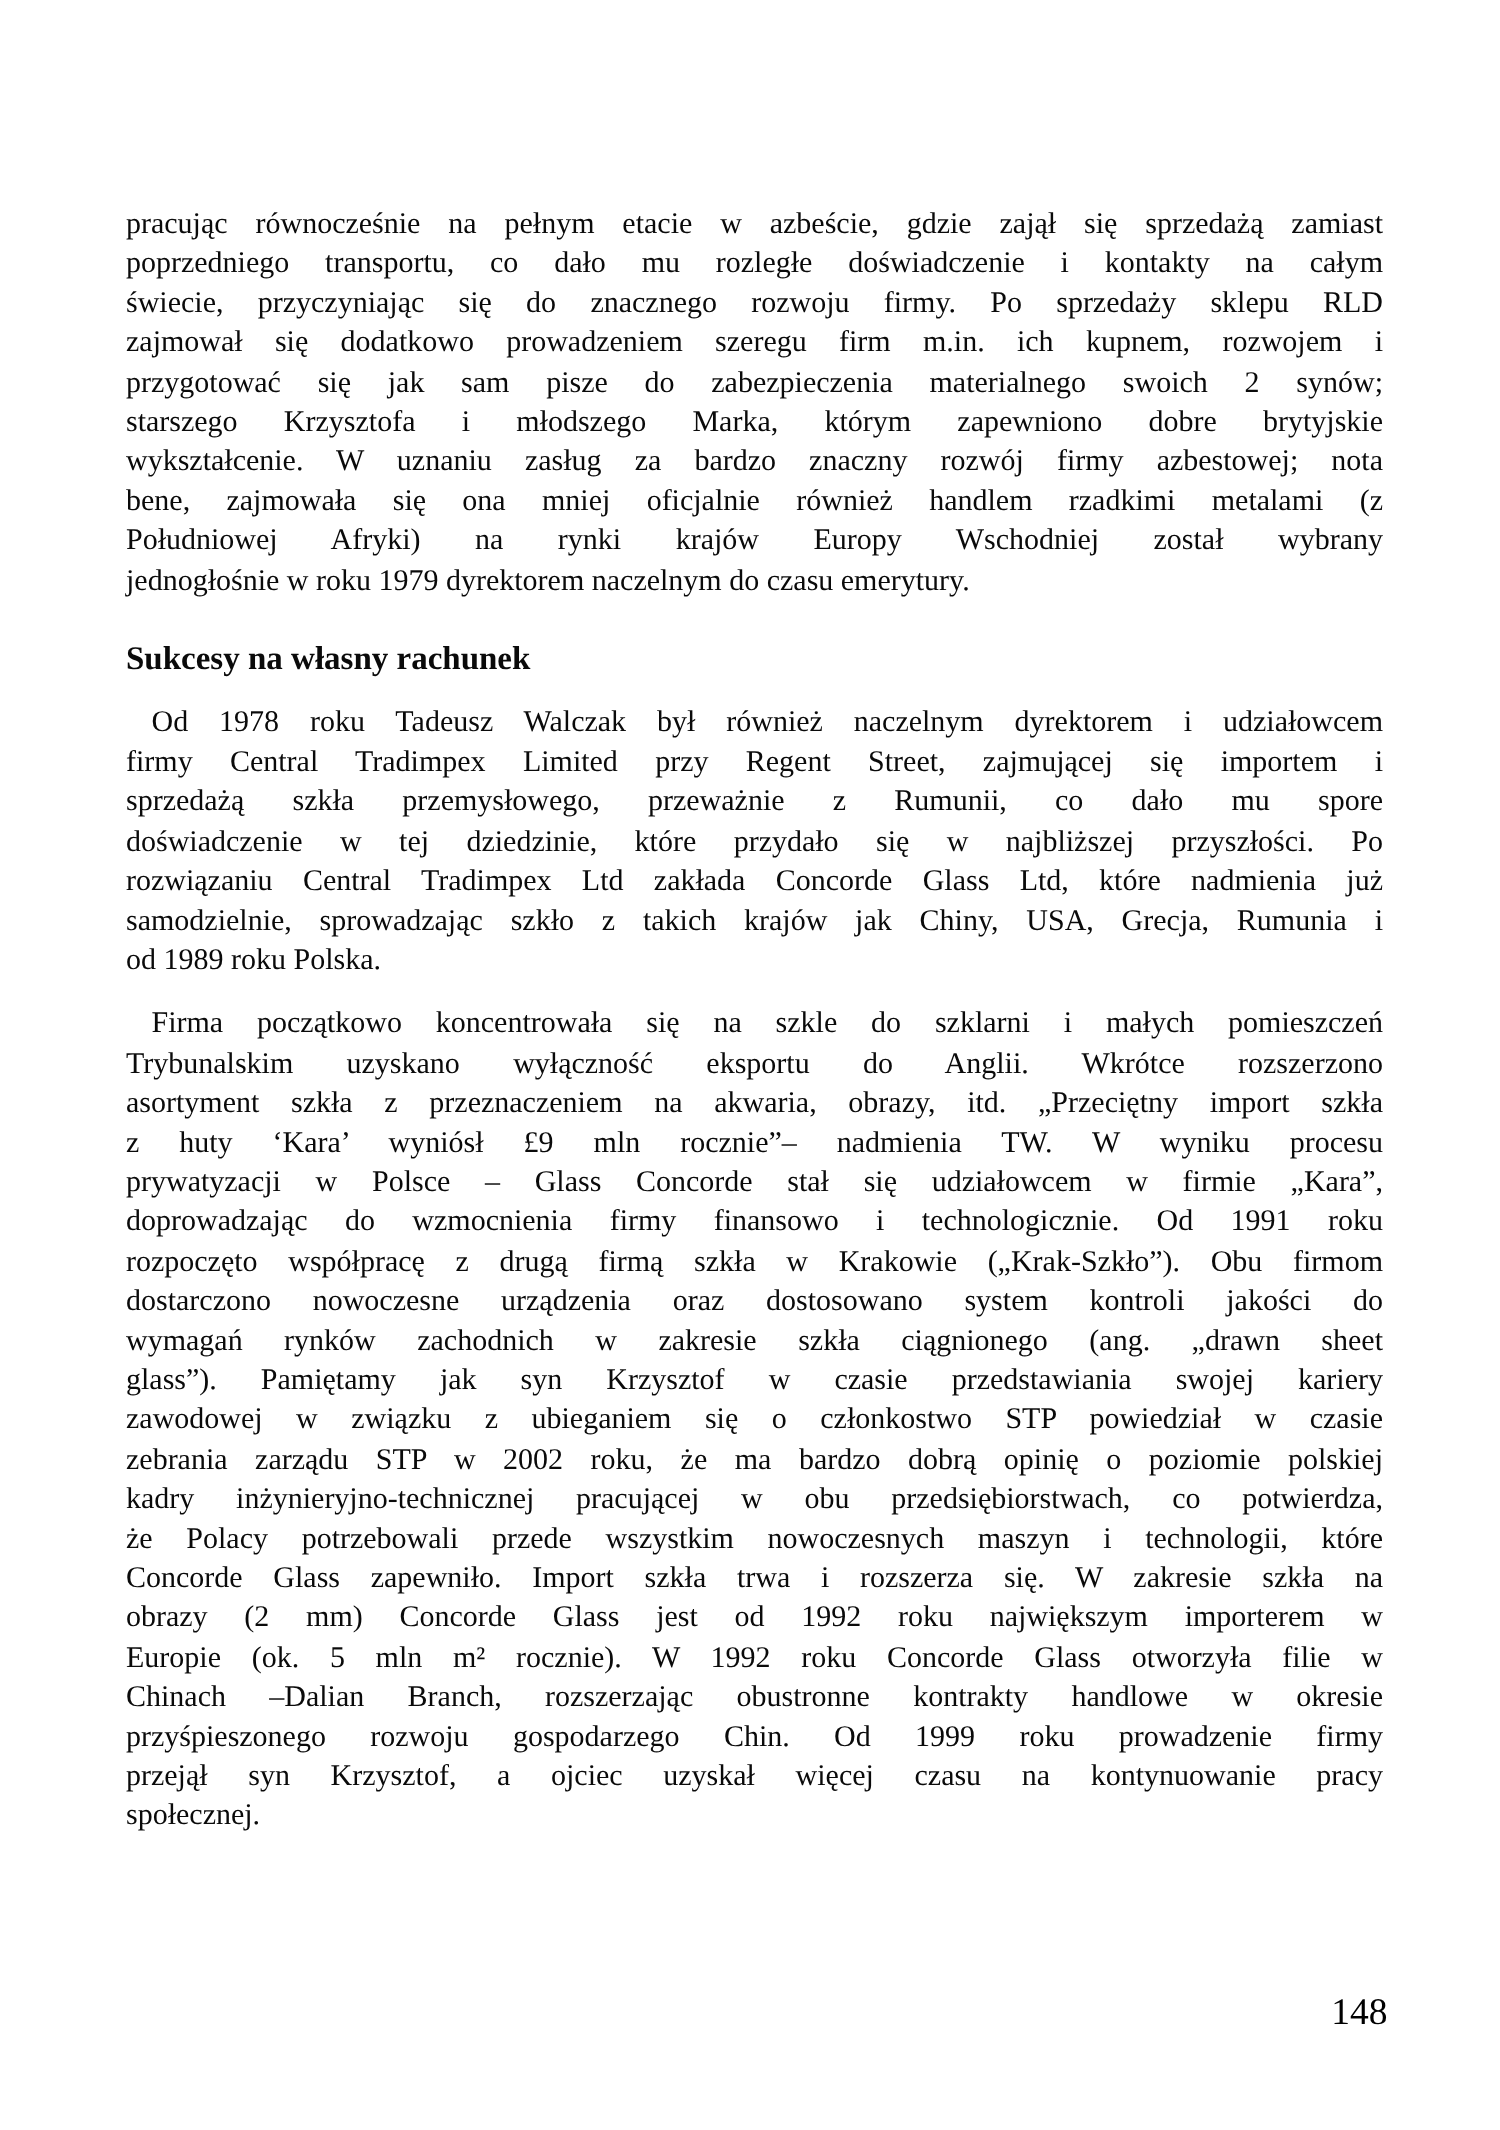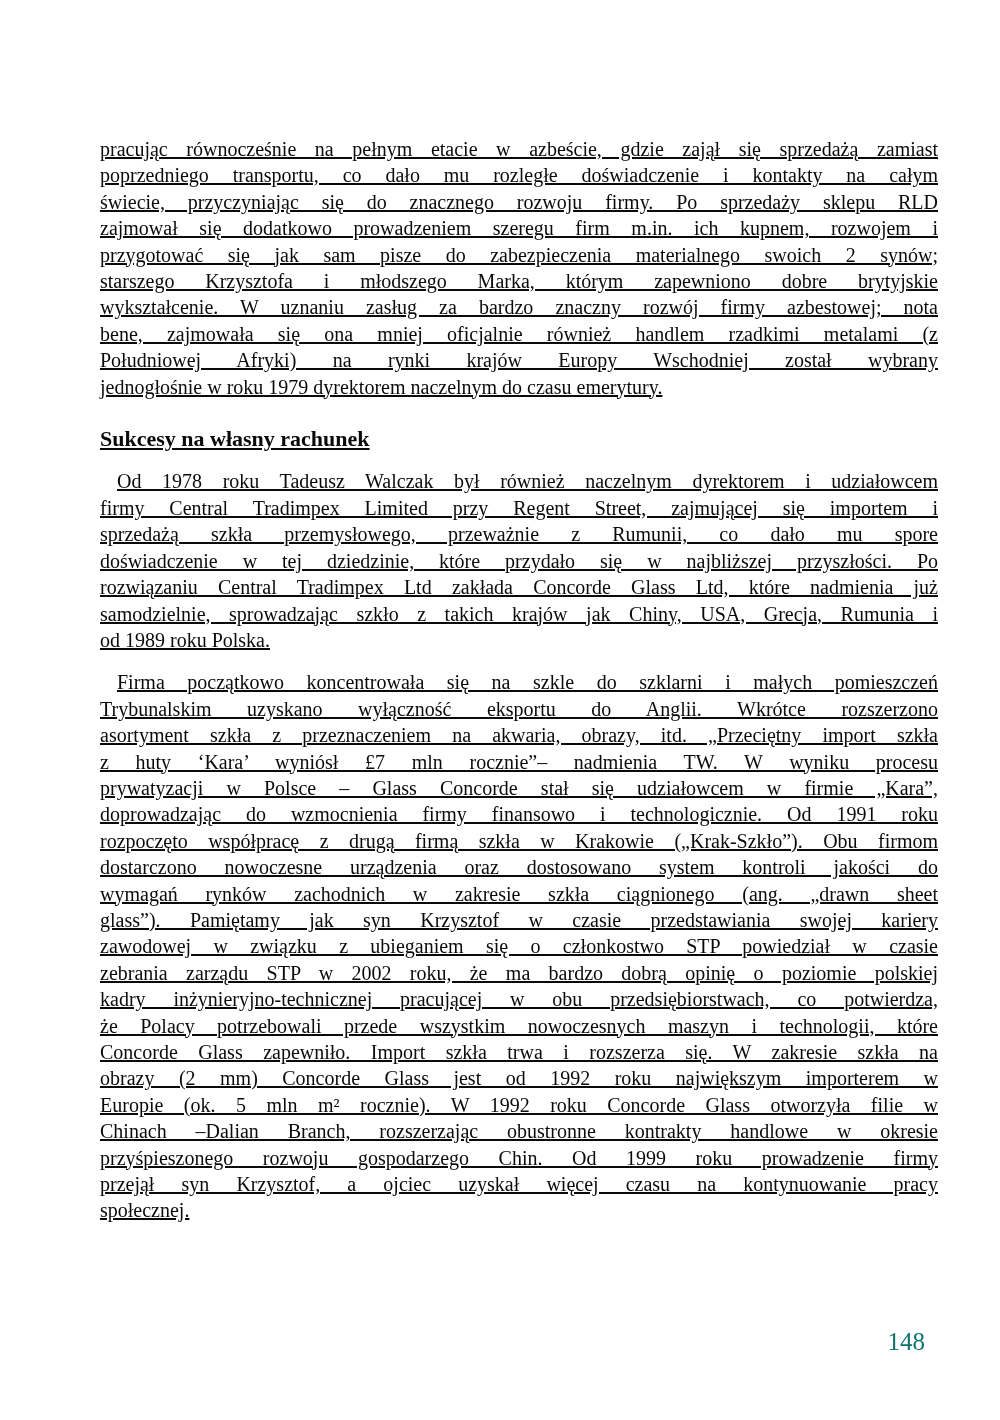--- a/index.html
+++ b/index.html
@@ -10,28 +10,27 @@
   .page {
     position: relative;
     width: 1000px;
     height: 1420px;
     background: #ffffff;
     color: #000000;
     overflow: hidden;
   }
   .text-block {
     position: absolute;
-    left: 100px;
+    left: 84px;
     top: 136px;
     width: 838px;
     font-family: "Liberation Serif", "DejaVu Serif", serif;
     font-size: 20px;
     line-height: 26.4px;
     color: #0a0a0a;
-    text-decoration: underline;
   }
   .para {
     margin: 0;
     padding: 0;
   }
   .line {
     text-align: justify;
     text-align-last: justify;
     white-space: normal;
   }
@@ -48,21 +47,21 @@
     font-size: 22px;
     line-height: 26.4px;
     margin: 26px 0 4px 0;
   }
   .page-number {
     position: absolute;
     right: 75px;
     top: 1328px;
     font-family: "Liberation Serif", "DejaVu Serif", serif;
     font-size: 25px;
-    color: #0f766e;
+    color: #000000;
   }
 </style>
 </head>
 <body>
 
 <div class="page">
   <div class="text-block">
 
     <div class="para">
         <div class="line">pracując równocześnie na pełnym etacie w azbeście, gdzie zajął się sprzedażą zamiast</div>
@@ -86,21 +85,21 @@
         <div class="line">doświadczenie w tej dziedzinie, które przydało się w najbliższej przyszłości. Po</div>
         <div class="line">rozwiązaniu Central Tradimpex Ltd zakłada Concorde Glass Ltd, które nadmienia już</div>
         <div class="line">samodzielnie, sprowadzając szkło z takich krajów jak Chiny, USA, Grecja, Rumunia i</div>
         <div class="line last">od 1989 roku Polska.</div>
       </div>
 
     <div class="para indented">
         <div class="line">Firma początkowo koncentrowała się na szkle do szklarni i małych pomieszczeń</div>
         <div class="line">Trybunalskim uzyskano wyłączność eksportu do Anglii. Wkrótce rozszerzono</div>
         <div class="line">asortyment szkła z przeznaczeniem na akwaria, obrazy, itd. „Przeciętny import szkła</div>
-        <div class="line">z huty ‘Kara’ wyniósł £7 mln rocznie”– nadmienia TW. W wyniku procesu</div>
+        <div class="line">z huty ‘Kara’ wyniósł £9 mln rocznie”– nadmienia TW. W wyniku procesu</div>
         <div class="line">prywatyzacji w Polsce – Glass Concorde stał się udziałowcem w firmie „Kara”,</div>
         <div class="line">doprowadzając do wzmocnienia firmy finansowo i technologicznie. Od 1991 roku</div>
         <div class="line">rozpoczęto współpracę z drugą firmą szkła w Krakowie („Krak-Szkło”). Obu firmom</div>
         <div class="line">dostarczono nowoczesne urządzenia oraz dostosowano system kontroli jakości do</div>
         <div class="line">wymagań rynków zachodnich w zakresie szkła ciągnionego (ang. „drawn sheet</div>
         <div class="line">glass”). Pamiętamy jak syn Krzysztof w czasie przedstawiania swojej kariery</div>
         <div class="line">zawodowej w związku z ubieganiem się o członkostwo STP powiedział w czasie</div>
         <div class="line">zebrania zarządu STP w 2002 roku, że ma bardzo dobrą opinię o poziomie polskiej</div>
         <div class="line">kadry inżynieryjno-technicznej pracującej w obu przedsiębiorstwach, co potwierdza,</div>
         <div class="line">że Polacy potrzebowali przede wszystkim nowoczesnych maszyn i technologii, które</div>

